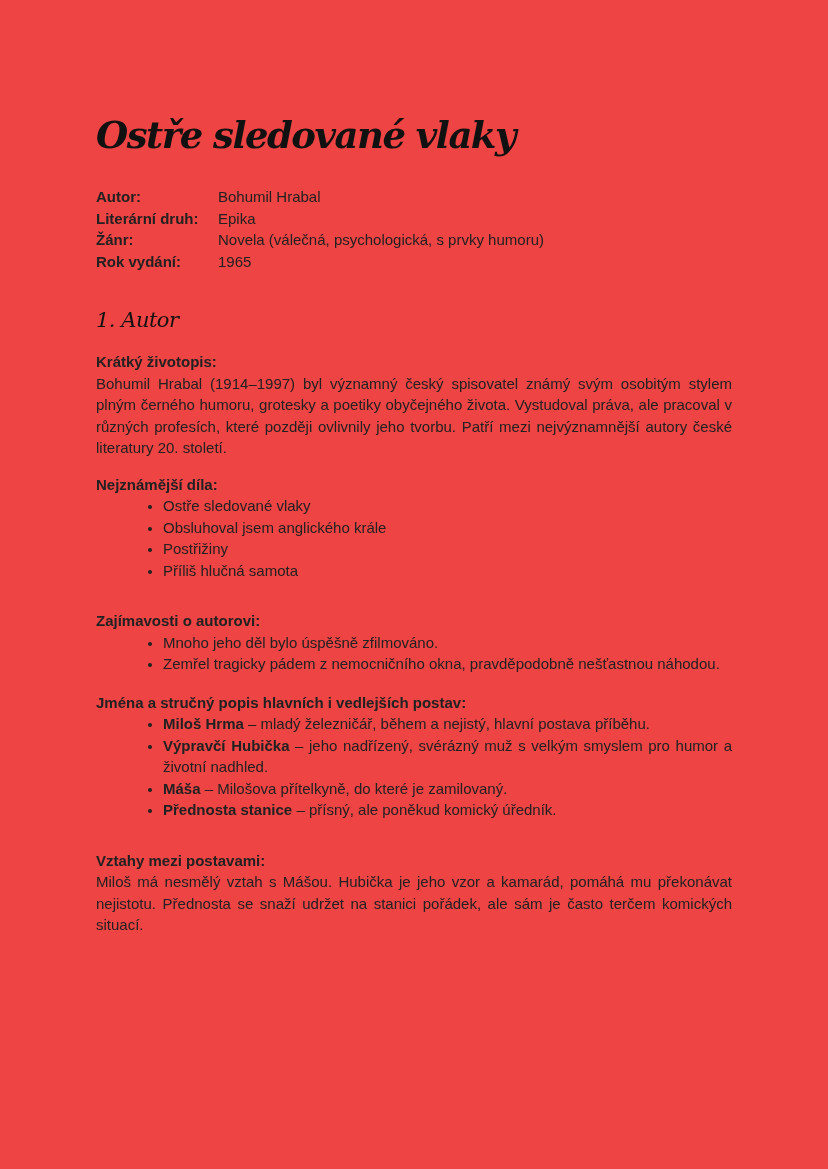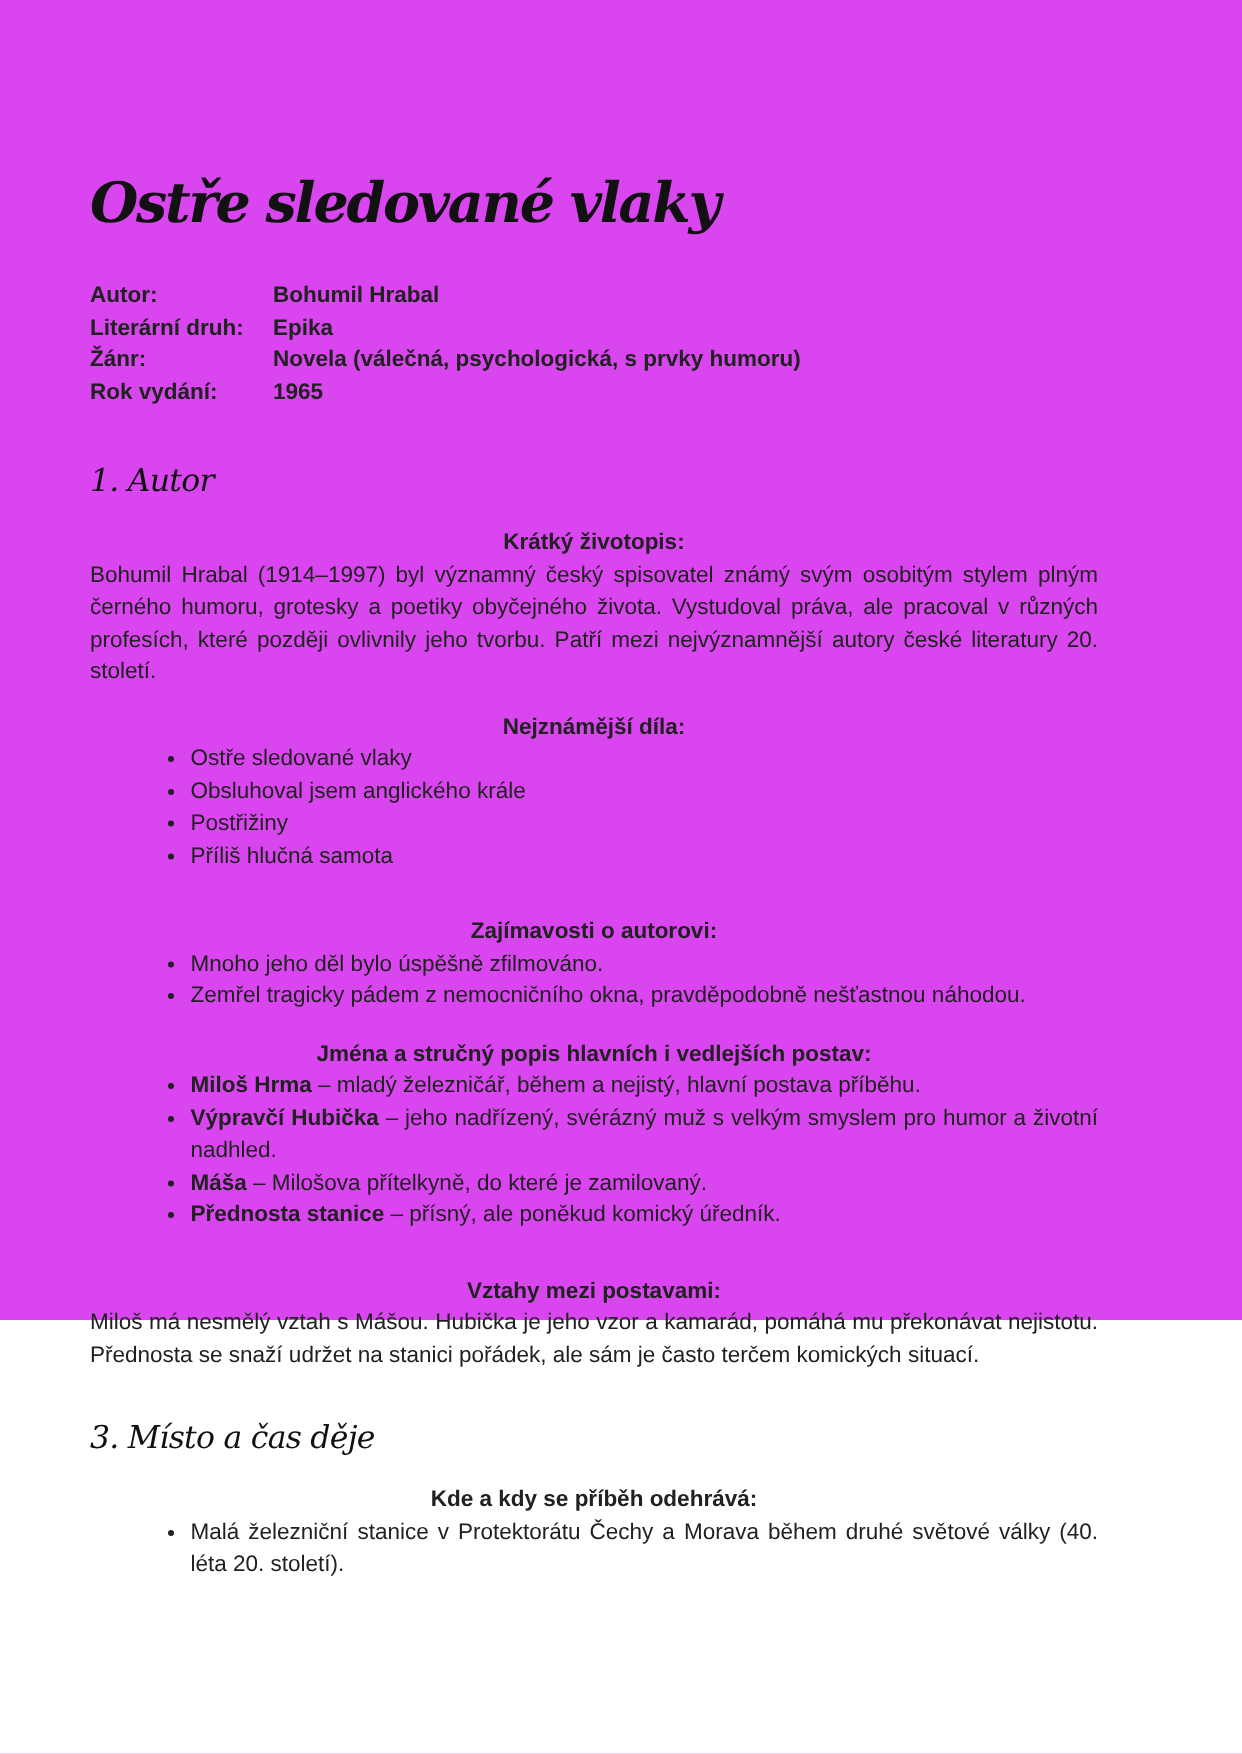--- a/index.html
+++ b/index.html
@@ -13,23 +13,23 @@
     overflow: hidden;
     font-family: "Liberation Sans", sans-serif;
     font-size: 15px;
     line-height: 21.5px;
     color: #212121;
     -webkit-font-smoothing: antialiased;
   }
   .page {
     box-sizing: border-box;
     width: 828px;
-    height: 880px;
-    padding: 112px 96px 60px 60px;
-    background: #d946ef;
+    height: 1169px;
+    padding: 112px 96px 60px 96px;
+    background: #ef4444;
   }
   
   .doc-title {
     font-family: "DejaVu Serif", serif;
     font-style: italic;
     font-weight: 700;
     font-size: 37px;
     line-height: 46px;
     letter-spacing: -1.5px;
     color: #111111;
@@ -42,39 +42,37 @@
     display: flex;
     align-items: baseline;
   }
   .meta-label {
     font-weight: 700;
     width: 122px;
     flex: 0 0 auto;
   }
   .meta-value {
     flex: 1 1 auto;
-    font-weight: bold;
   }
   .section-heading {
     font-family: "DejaVu Serif", serif;
     font-style: italic;
     font-weight: 400;
     font-size: 21px;
     line-height: 28px;
     letter-spacing: -0.5px;
     color: #111111;
     margin: 34px 0 0 0;
   }
   .section-heading.tight {
     margin-top: 30px;
   }
   .block-label {
     font-weight: 700;
     margin: 15px 0 0 0;
-    text-align: center;
   }
   .block-label.first {
     margin-top: 17px;
   }
   p.body-par {
     margin: 0;
     text-align: justify;
   }
   ul.doc-list {
     margin: 0;
@@ -161,22 +159,14 @@
         <span class="char-name">Přednosta stanice</span>
         <span>– přísný, ale poněkud komický úředník.</span>
       </li>
     </ul>
 
     <div class="spacer-lg"></div>
     <div class="block-label">Vztahy mezi postavami:</div>
     <p class="body-par">Miloš má nesmělý vztah s Mášou. Hubička je jeho vzor a kamarád, pomáhá mu překonávat nejistotu. Přednosta se snaží udržet na stanici pořádek, ale sám je často terčem komických situací.</p>
   </section>
 
-  <section>
-    <h2 class="section-heading tight">3. Místo a čas děje</h2>
-
-    <div class="block-label first">Kde a kdy se příběh odehrává:</div>
-    <ul class="doc-list">
-      <li>Malá železniční stanice v Protektorátu Čechy a Morava během druhé světové války (40. léta 20. století).</li>
-    </ul>
-  </section>
 
 </div>
 
 </body></html>

